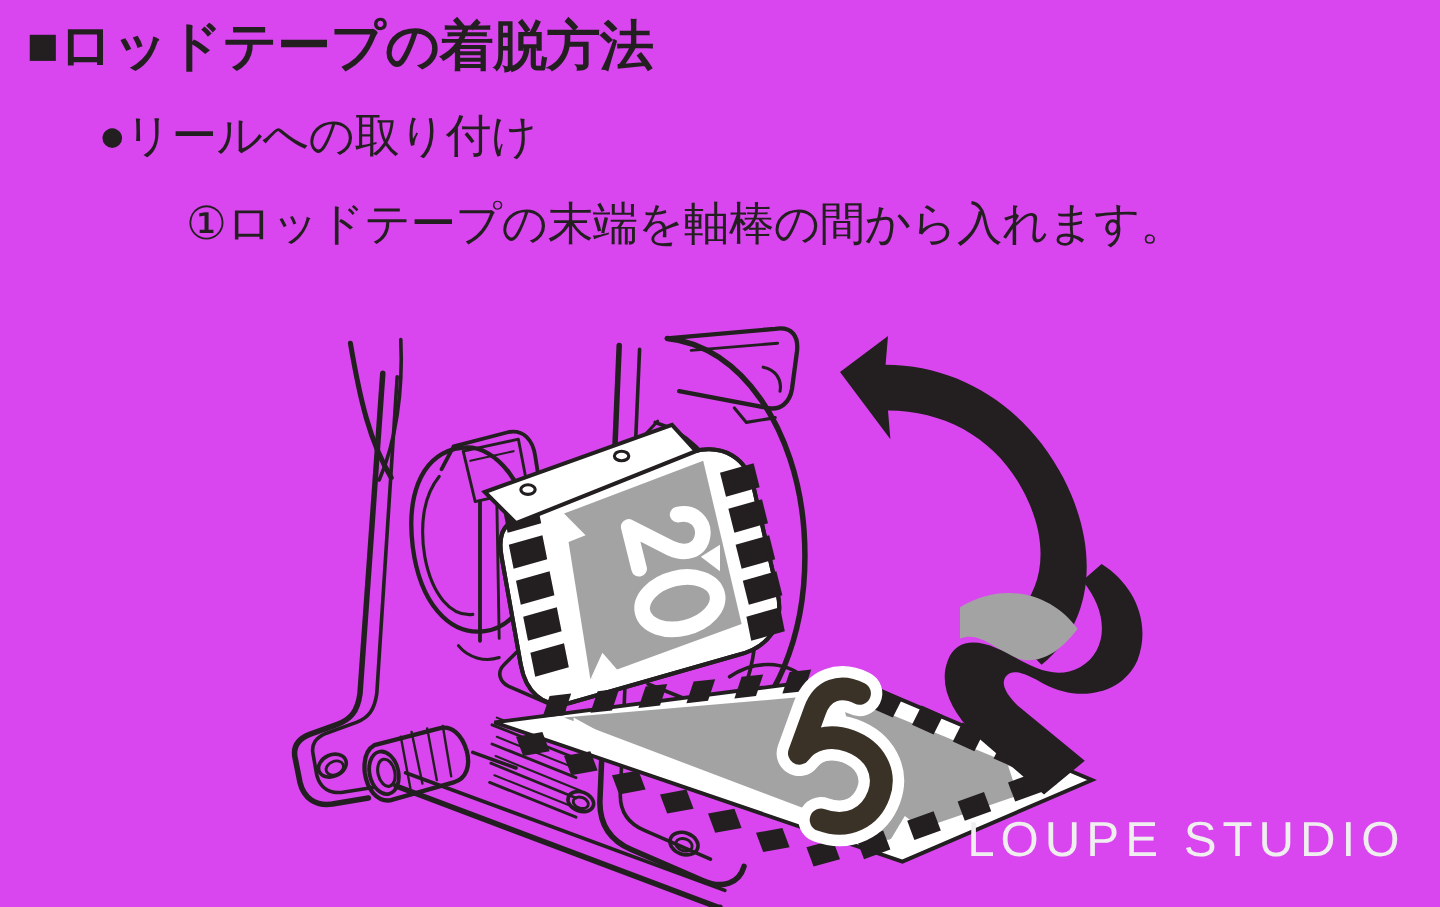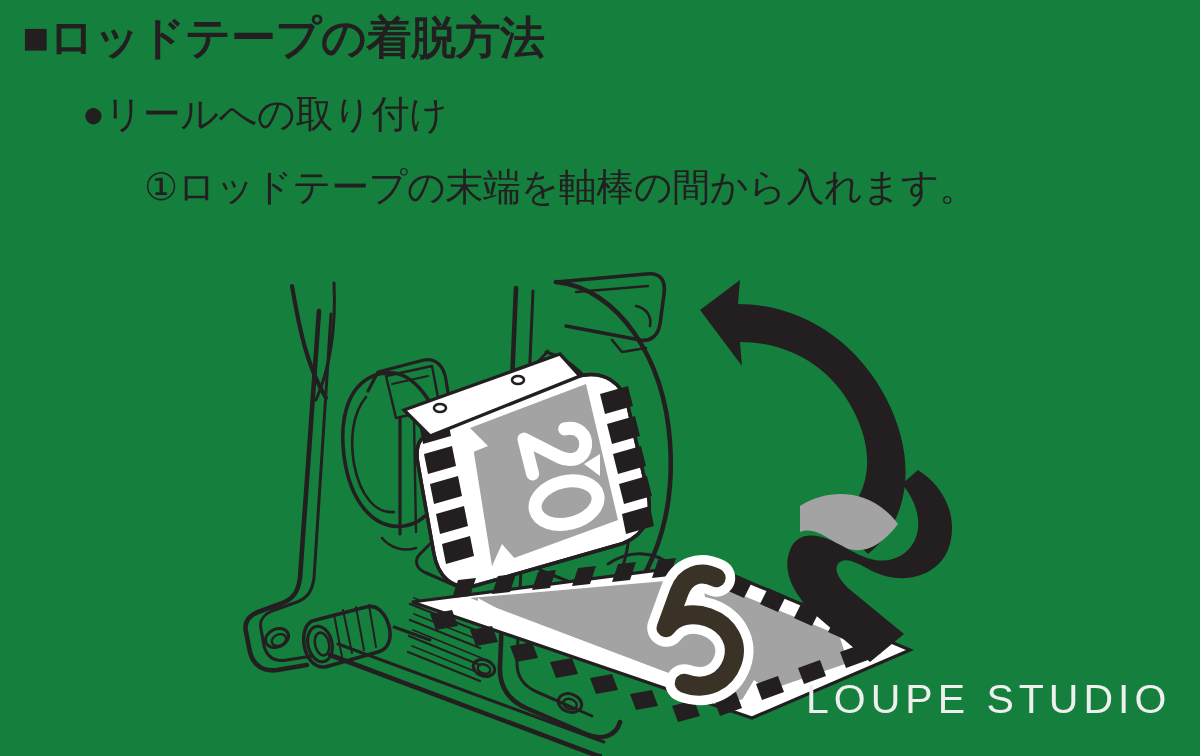--- a/index.html
+++ b/index.html
@@ -4,39 +4,39 @@
 <title>Rod tape attachment instructions</title>
 <style>
   html,body{margin:0;padding:0;}
   body{
     width:1200px;height:756px;
     background:#ffffff;
     font-family:"Liberation Sans","DejaVu Sans",sans-serif;
     overflow:hidden;
     position:relative;
   }
-  .page{position:relative;width:1200px;height:756px;background:#15803d;}
+  .page{position:relative;width:1200px;height:756px;background:#d946ef;}
 
   
   .text-block{position:absolute;left:0;top:0;width:1200px;}
 
   .heading{
     position:absolute;left:22px;top:9px;
     font-size:45px;line-height:58px;
     font-weight:700;color:#231f20;
     letter-spacing:-0.5px;white-space:nowrap;
   }
   .sub-bullet{
     position:absolute;left:82px;top:89px;
     font-size:38px;line-height:50px;
     font-weight:500;color:#231f20;
     letter-spacing:-0.5px;white-space:nowrap;
   }
   .step-line{
-    position:absolute;left:144px;top:162px;
+    position:absolute;left:155px;top:162px;
     font-size:38px;line-height:50px;
     font-weight:500;color:#231f20;
     letter-spacing:-0.5px;white-space:nowrap;
   }
 
   
   .illustration{position:absolute;left:0;top:248px;width:1200px;height:508px;}
   .illustration svg{display:block;width:1200px;height:508px;}
 
   

